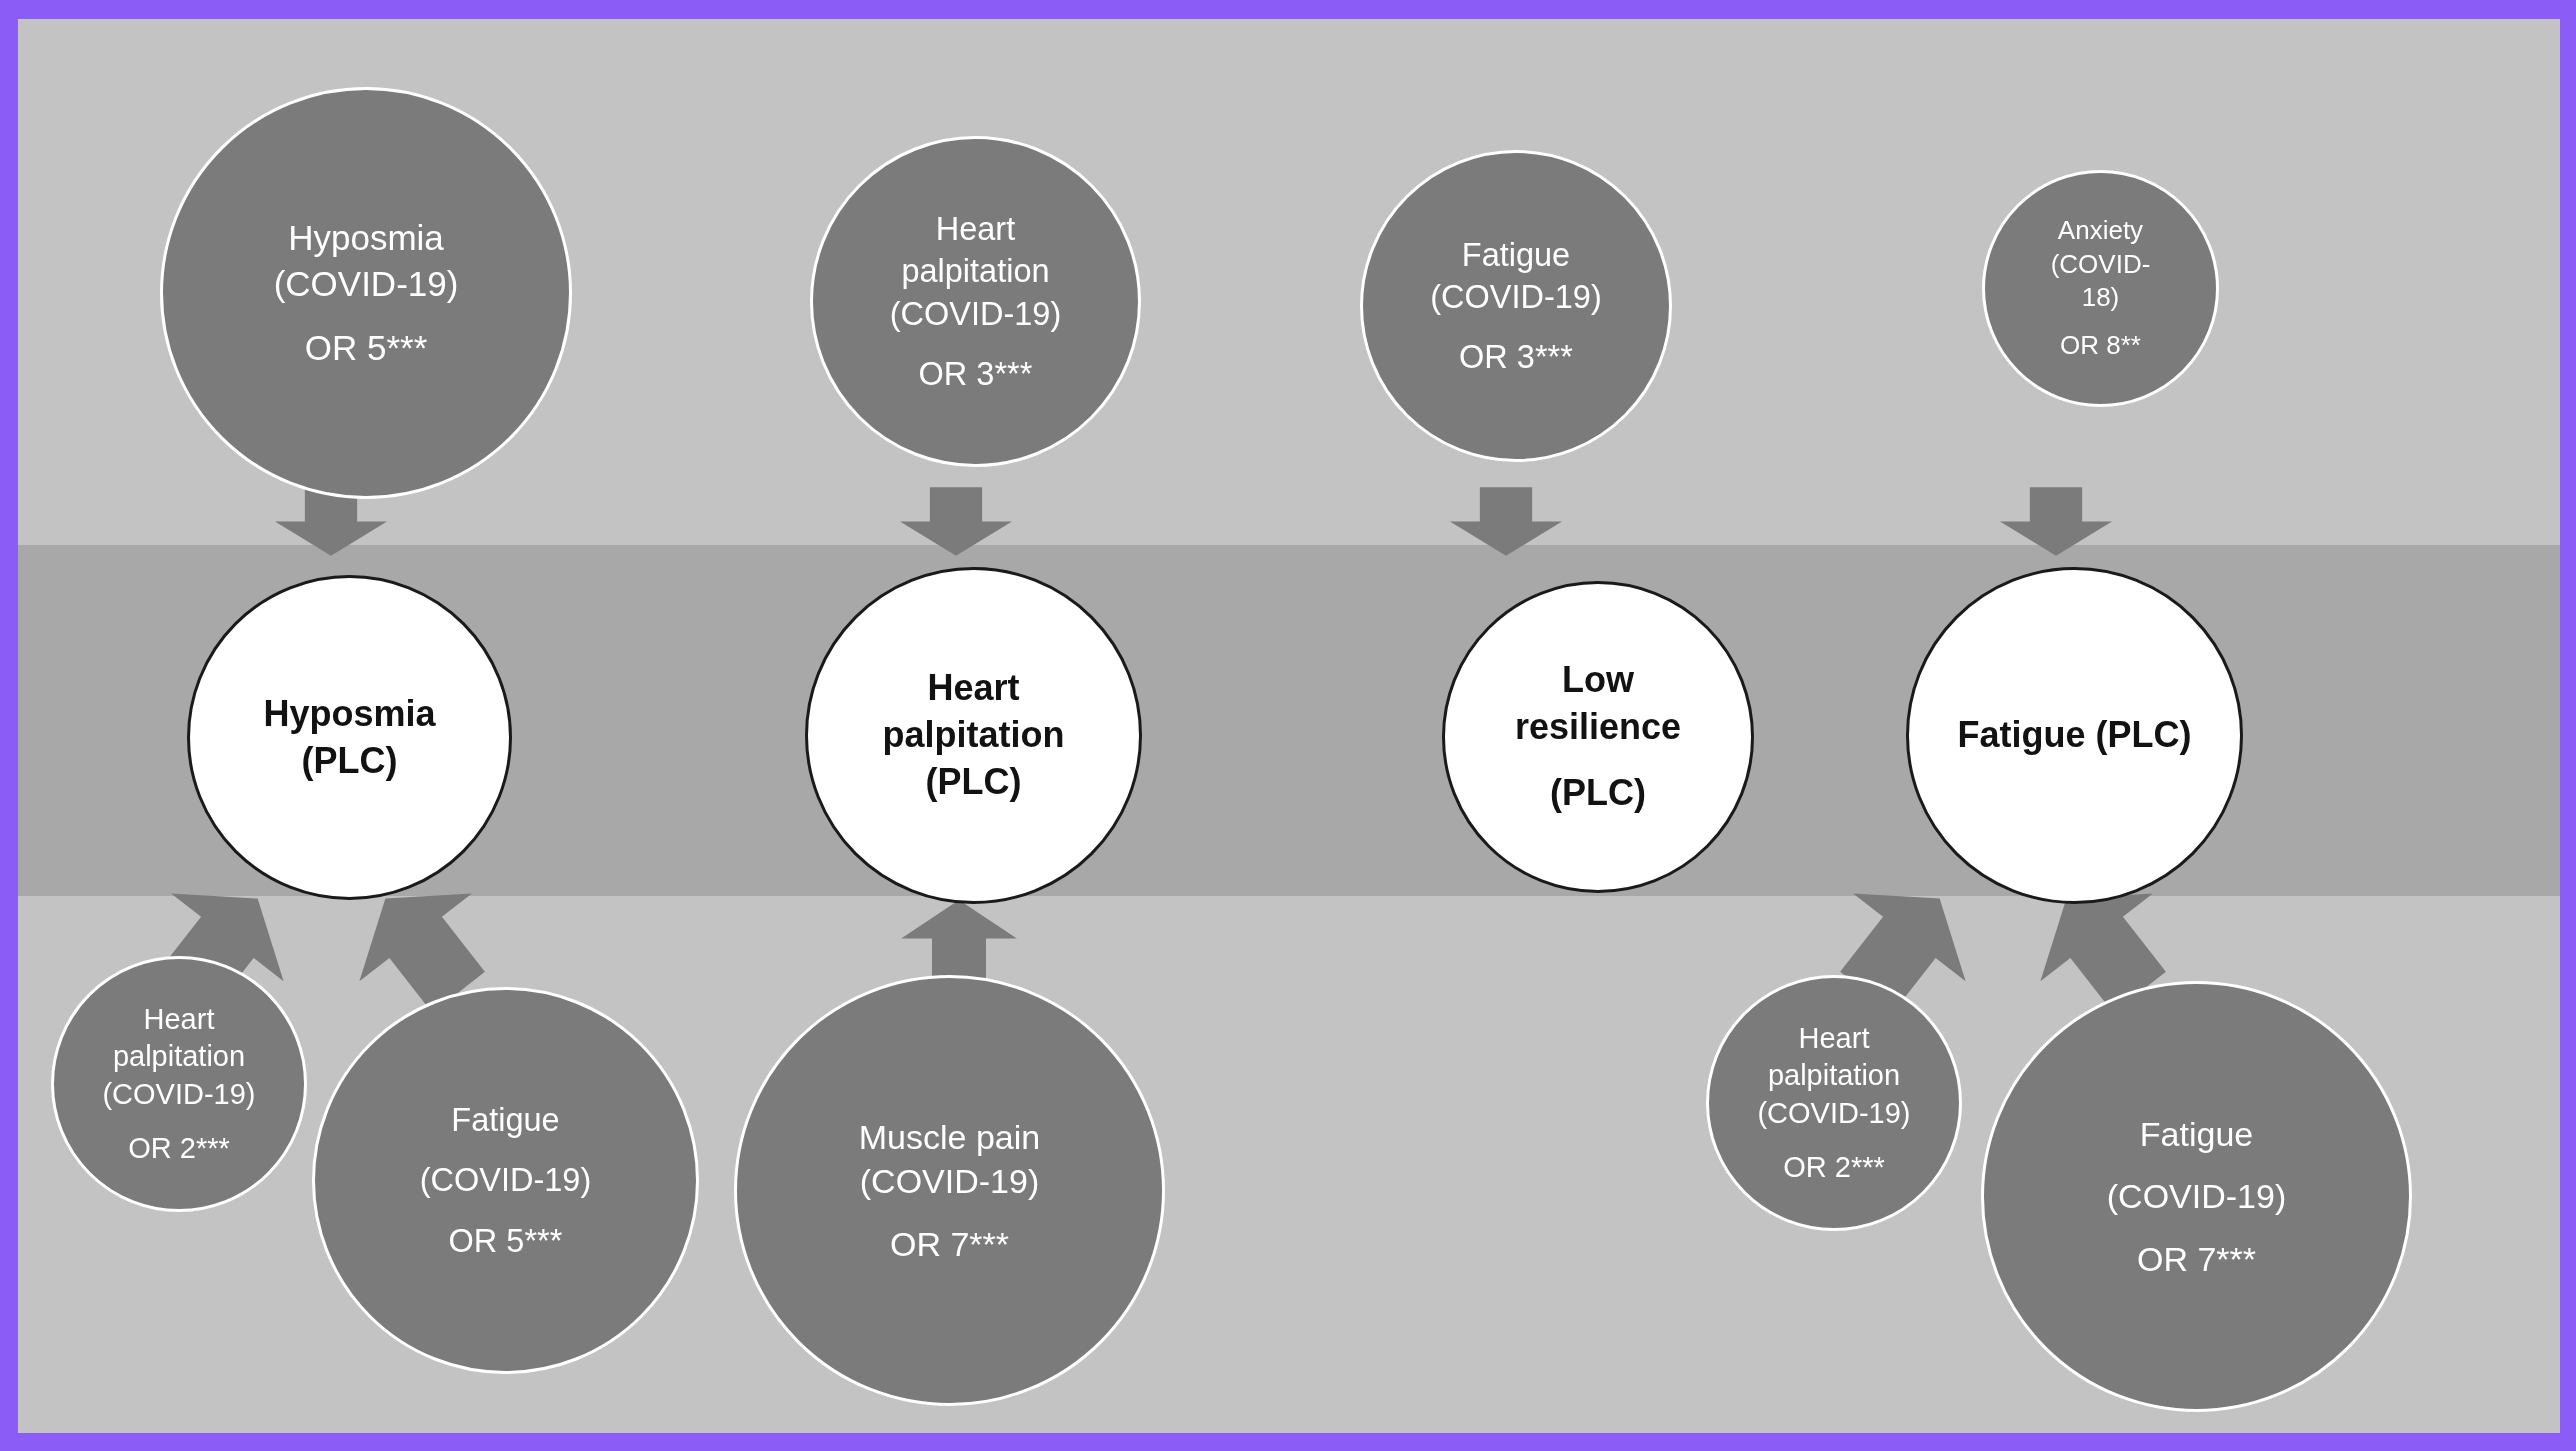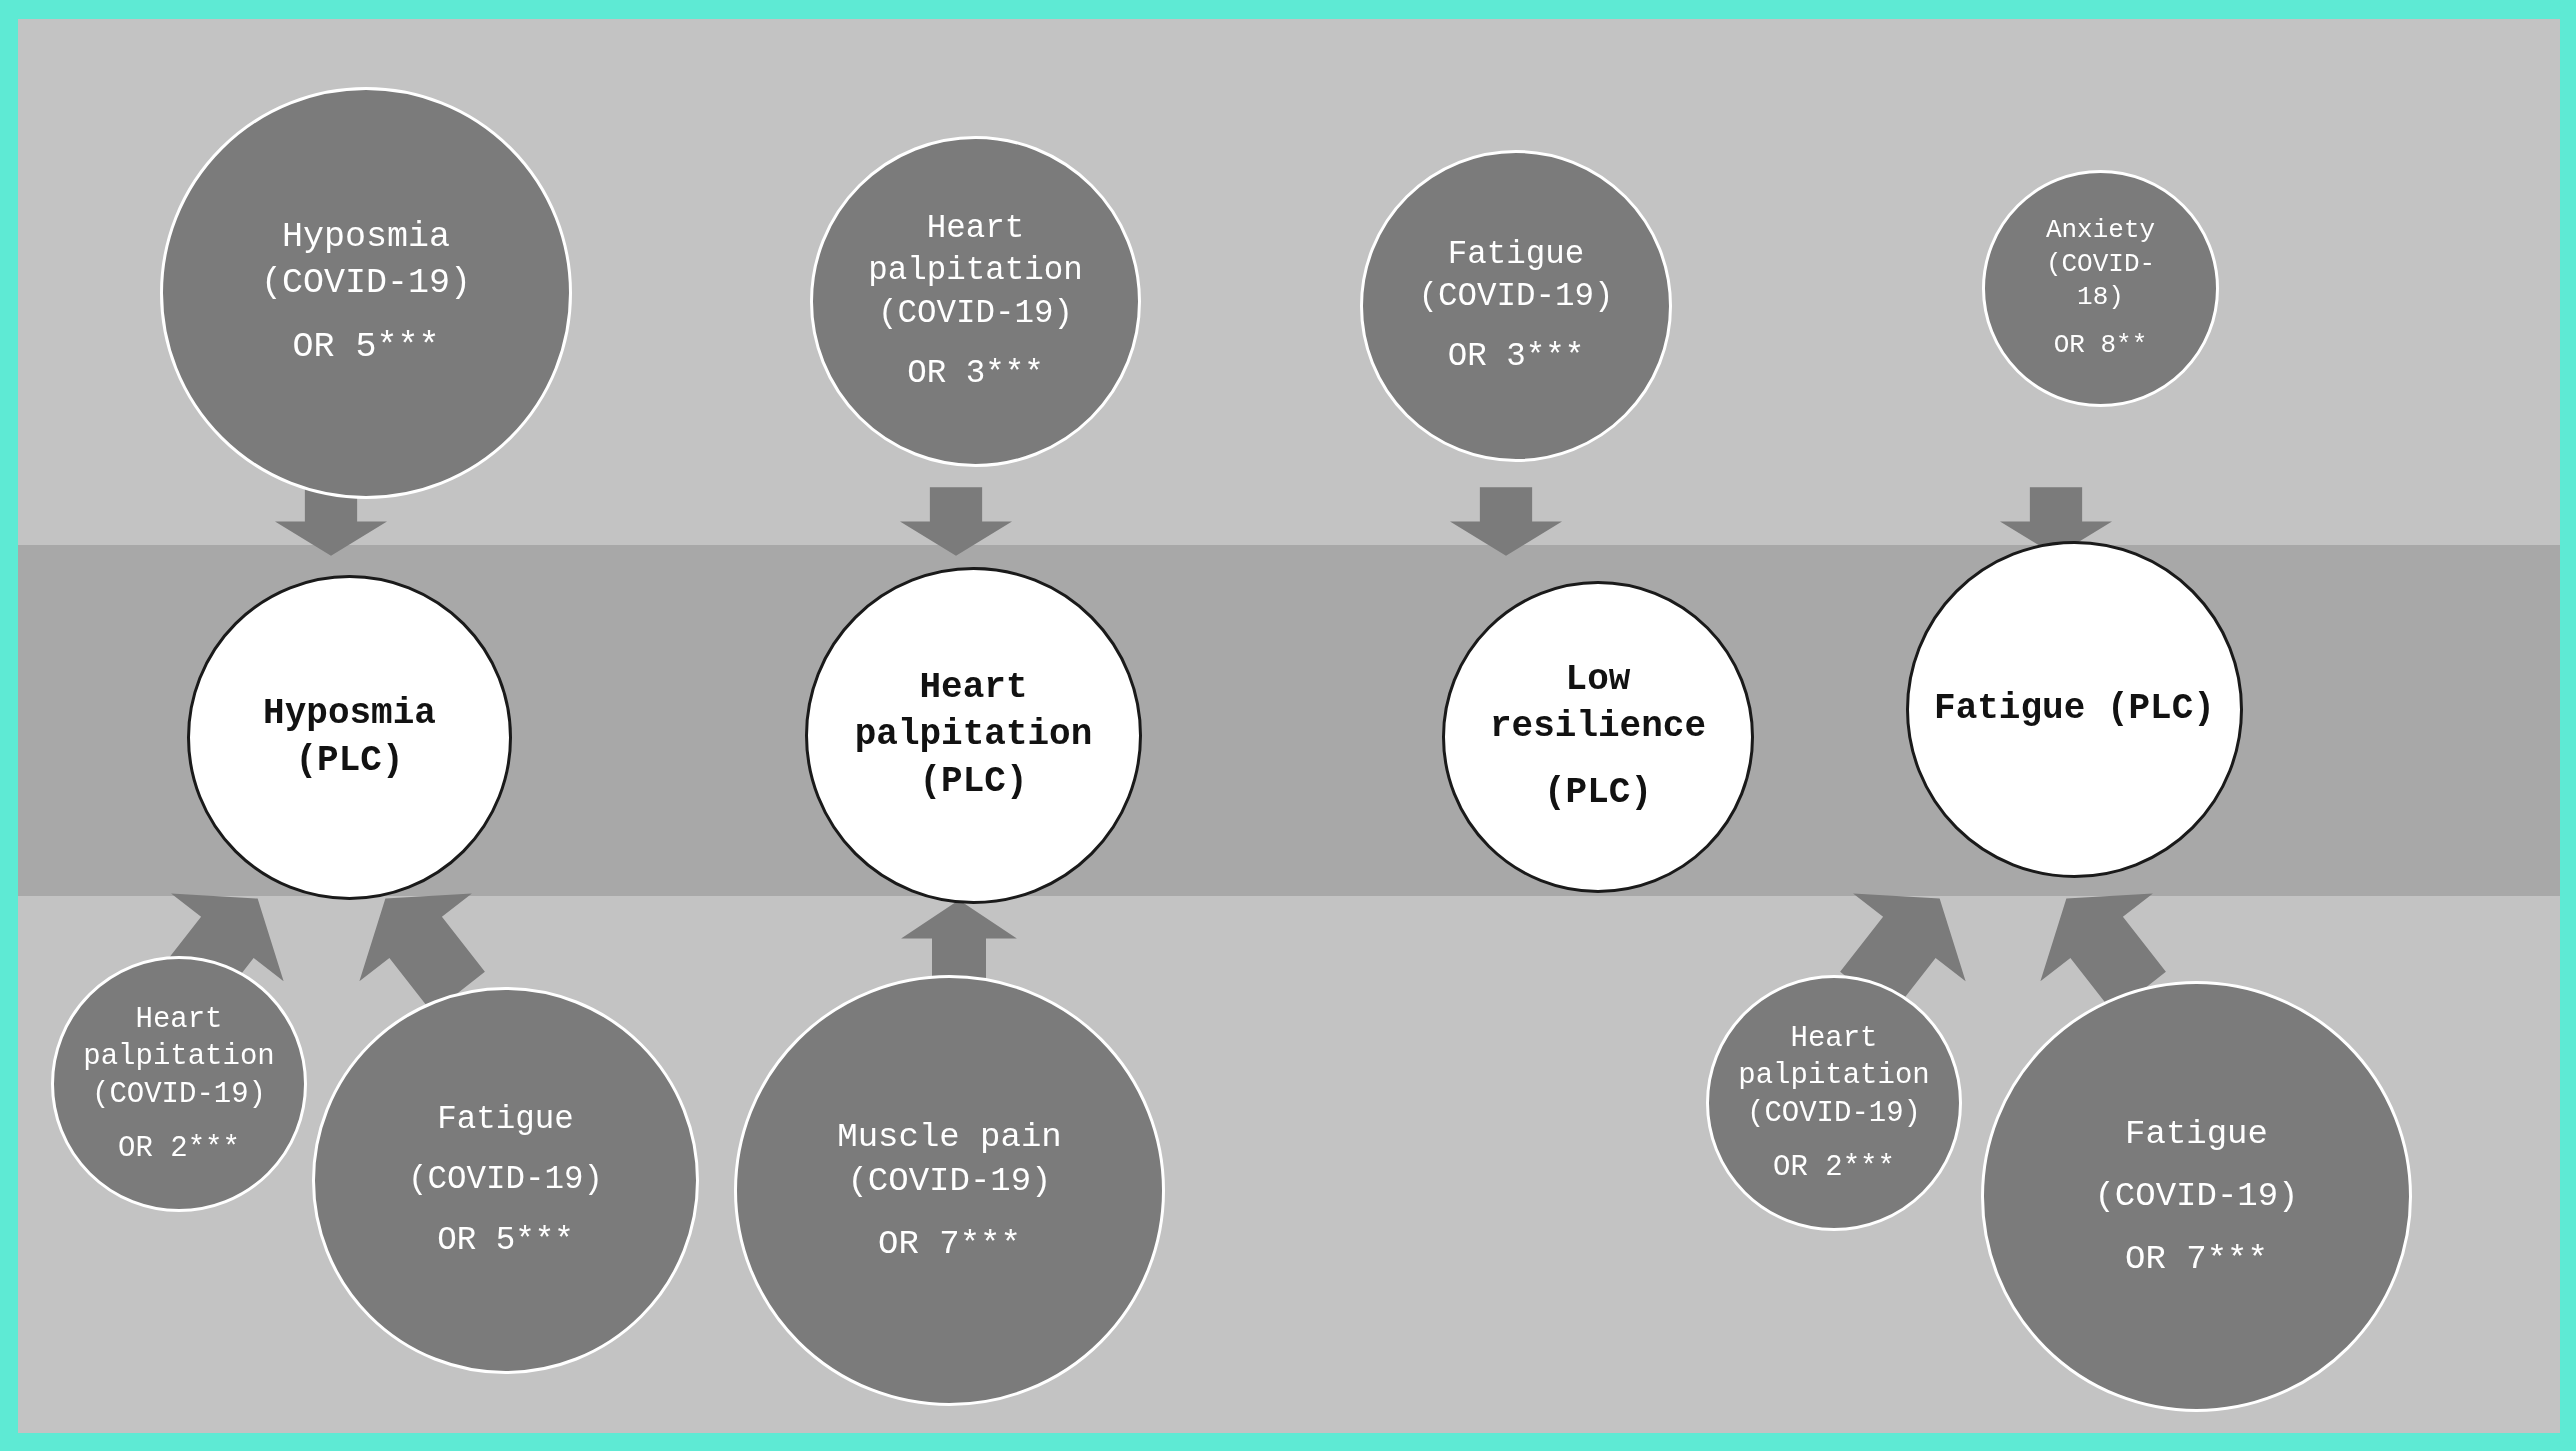--- a/index.html
+++ b/index.html
@@ -11,22 +11,21 @@
     width: 2576px;
     height: 1451px;
     font-family: "Liberation Sans", sans-serif;
     overflow: hidden;
   }
 
   #figure {
     position: relative;
     width: 2576px;
     height: 1451px;
-    background: #5eead4;
-    font-family: Liberation Mono, monospace;
+    background: #8b5cf6;
   }
 
   
   .panel {
     position: absolute;
     left: 17.5px;
     top: 19px;
     width: 2542px;
     height: 1414px;
     background: #c3c3c3;
@@ -186,21 +185,21 @@
     <span class="line">palpitation</span>
     <span class="line">(PLC)</span>
   </div>
 
   <div class="circle circle-plc" style="left:1442px; top:581px; width:312px; height:312px; font-size:36px;">
     <span class="line">Low</span>
     <span class="line">resilience</span>
     <span class="line orline">(PLC)</span>
   </div>
 
-  <div class="circle circle-plc" style="left:1906px; top:541px; width:337px; height:337px; font-size:36px;">
+  <div class="circle circle-plc" style="left:1906px; top:567px; width:337px; height:337px; font-size:36px;">
     <span class="line">Fatigue (PLC)</span>
   </div>
 
   <div class="circle circle-covid" style="left:51px; top:956px; width:256px; height:256px; font-size:29px;">
     <span class="line">Heart</span>
     <span class="line">palpitation</span>
     <span class="line">(COVID-19)</span>
     <span class="line orline">OR 2***</span>
   </div>
 

